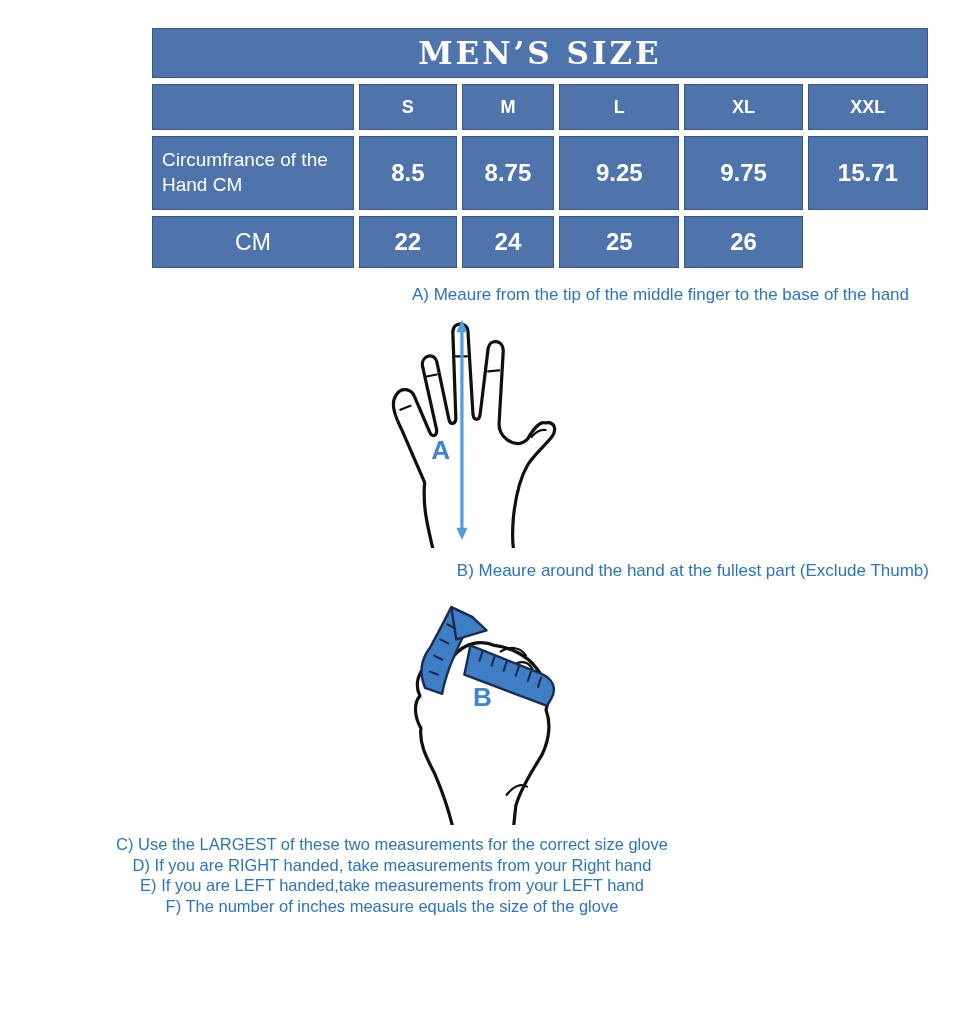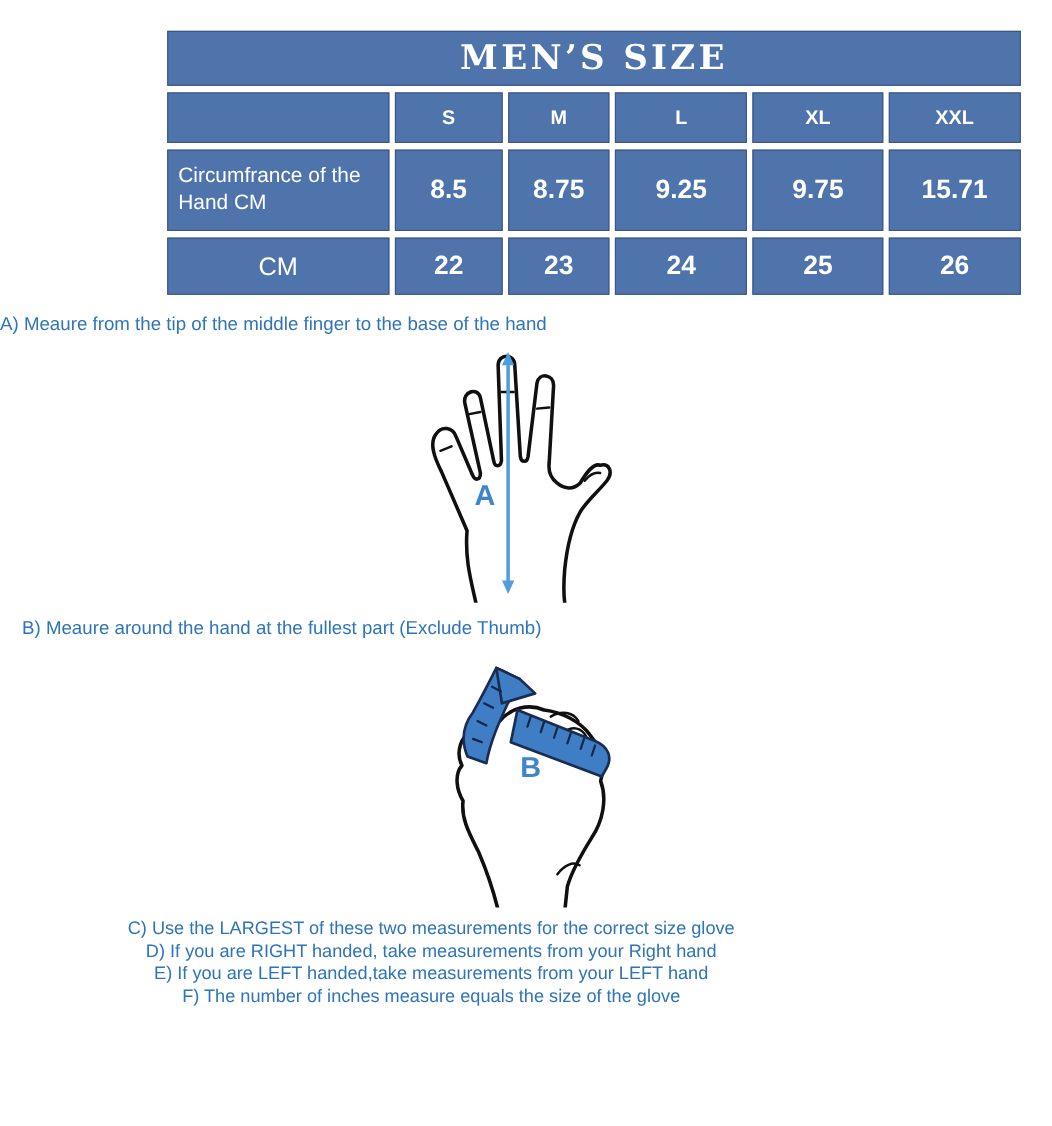--- a/index.html
+++ b/index.html
@@ -27,21 +27,21 @@
   }
   .cell.size{font-weight:bold;font-size:18px;}
   .cell.rowlabel-left{
     justify-content:flex-start;text-align:left;
     padding-left:9px;padding-right:18px;font-size:19px;line-height:1.3;
   }
   .cell.rowlabel-center{font-size:23px;}
   .cell.num{font-weight:bold;font-size:24px;}
   
   .note{
-    position:absolute;left:0;width:909px;text-align:left;
+    position:absolute;left:0;width:909px;text-align:right;
     color:#2d74b8;font-size:17px;
   }
   #note-a{top:285px;}
   #note-b{top:561px;padding-left:20px;}
   .notes-block{
     position:absolute;left:0;top:834px;width:784px;text-align:center;
     color:#2d74b8;font-size:16.5px;line-height:20.5px;
   }
   
   .hand-a{position:absolute;left:383px;top:316px;width:176px;height:232px;}
@@ -71,21 +71,20 @@
 
     <div class="cell rowlabel-left">Circumfrance of the Hand CM</div>
     <div class="cell num">8.5</div>
     <div class="cell num">8.75</div>
     <div class="cell num">9.25</div>
     <div class="cell num">9.75</div>
     <div class="cell num">15.71</div>
 
     <div class="cell rowlabel-center">CM</div>
     <div class="cell num">22</div>
-    <div class="cell num">23</div>
     <div class="cell num">24</div>
     <div class="cell num">25</div>
     <div class="cell num">26</div>
   </div>
 
   <div class="note" id="note-a">A) Meaure from the tip of the middle finger to the base of the hand</div>
 
   <svg class="hand-a" viewBox="0 0 172 230" xmlns="http://www.w3.org/2000/svg">
     <path class="hand-outline" d="
       M48,230

